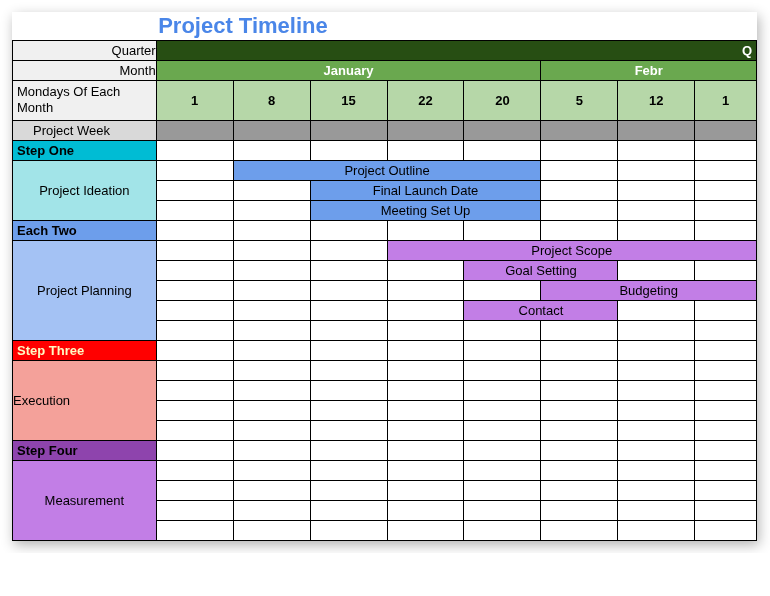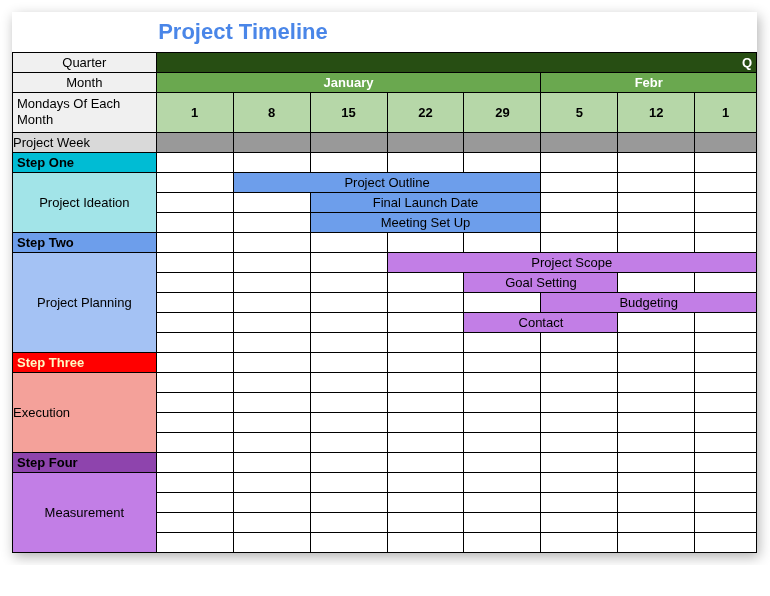--- a/index.html
+++ b/index.html
@@ -24,41 +24,41 @@
     border: 1px solid #000;
     padding: 0;
     height: 20px;
     font-size: 13px;
     text-align: center;
     vertical-align: middle;
     overflow: hidden;
   }
   .title-row td {
     border: none;
-    height: 40px;
+    height: 28px;
   }
   .title {
     color: #4a86e8;
     font-size: 22px;
     font-weight: bold;
     text-align: left;
     padding-left: 2px;
   }
   .label-col {
     width: 140px;
-    text-align: center;
+    text-align: right;
     padding-left: 0;
     background: #f0f0f0;
   }
   .quarter-bar { background: #274e13; color: #fff; text-align: right; padding-right: 4px; font-weight: bold; }
   .month-bar { background: #6aa84f; color: #fff; font-weight: bold; }
   .mondays-label { background: #f0f0f0; text-align: left; padding-left: 4px; height: 40px; line-height: 1.2; }
   .monday-cell { background: #b6d7a8; font-weight: bold; height: 40px; }
   .week-row td { background: #999; }
-  .week-label { background: #d9d9d9 !important; text-align: left; padding-left: 0; }
+  .week-label { background: #d9d9d9 !important; text-align: left; padding-left: 20px; }
   .step-one-header { background: #00bcd4; font-weight: bold; text-align: left; padding-left: 4px; margin-top: 25px; }
   .step-one-body { background: #a2e4e8; text-align: center; }
   .step-two-header { background: #6d9eeb; font-weight: bold; text-align: left; padding-left: 4px; }
   .step-two-body { background: #a4c2f4; text-align: center; }
   .step-three-red { background: #ff0000; font-weight: bold; text-align: left; padding-left: 4px; color:#fef9c3;}
   .step-three-body { background: #f4a19a; text-align: left; }
   .step-four-header { background: #8e44ad; font-weight: bold; text-align: left; padding-left: 4px; color:#000;}
   .step-four-body { background: #c27ee6; text-align: center; margin-left: 40px; }
   .bar-blue { background: #6d9eeb; }
   .bar-purple { background: #c27ee6; }
@@ -97,21 +97,21 @@
     <td colspan="5" class="month-bar">January</td>
     <td colspan="3" class="month-bar">Febr</td>
   </tr>
 
   <tr>
     <td class="mondays-label">Mondays Of Each Month</td>
     <td class="monday-cell">1</td>
     <td class="monday-cell">8</td>
     <td class="monday-cell">15</td>
     <td class="monday-cell">22</td>
-    <td class="monday-cell">29</td>
+    <td class="monday-cell">20</td>
     <td class="monday-cell">5</td>
     <td class="monday-cell">12</td>
     <td class="monday-cell">1</td>
   </tr>
 
   <tr class="week-row">
     <td class="week-label">Project Week</td>
     <td></td>
           <td></td>
     <td></td>
@@ -152,21 +152,21 @@
   <tr>
     <td class="empty"></td>
           <td class="empty"></td>
     <td colspan="3" class="bar-blue">Meeting Set Up</td>
     <td class="empty"></td>
           <td class="empty"></td>
           <td class="empty"></td>
   </tr>
 
   <tr>
-    <td class="step-two-header">Step Two</td>
+    <td class="step-two-header">Each Two</td>
     <td class="empty"></td>
           <td class="empty"></td>
           <td class="empty"></td>
           <td class="empty"></td>
     <td class="empty"></td>
           <td class="empty"></td>
           <td class="empty"></td>
           <td class="empty"></td>
   </tr>
   <tr>

